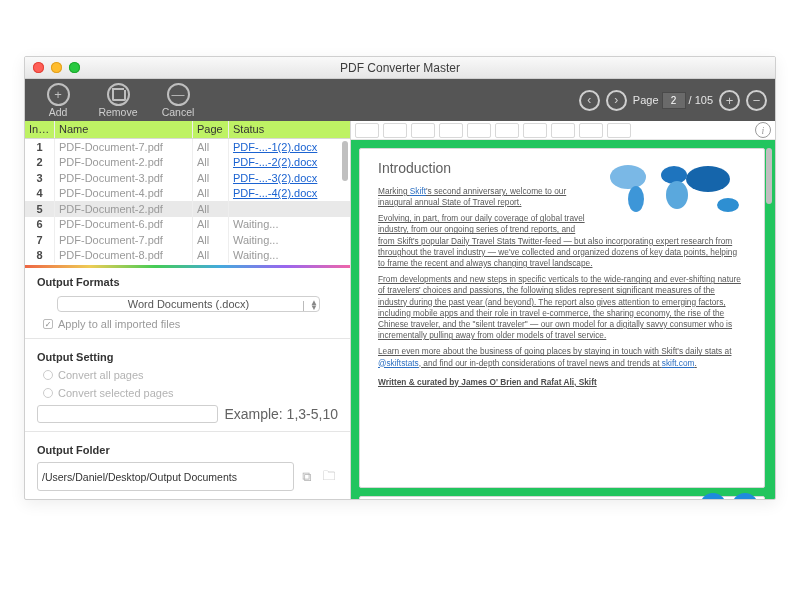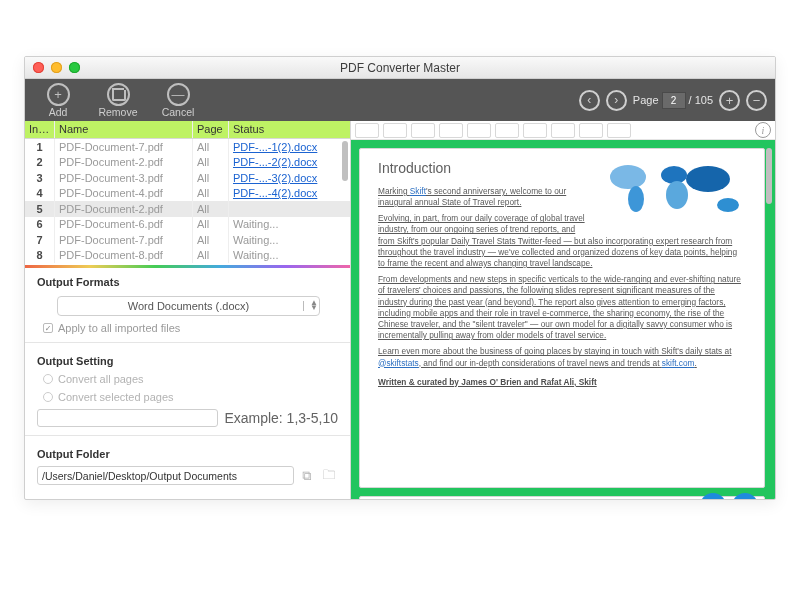--- a/index.html
+++ b/index.html
@@ -88,21 +88,21 @@
   .chev-ud{position:absolute;right:1px;top:3px;font-size:8px;color:#888;line-height:5px;}
   .check-row{display:flex;align-items:center;gap:5px;font-size:11px;color:#9a9a9a;margin-left:6px;}
   .check-row .box{display:inline-block;width:10px;height:10px;border:1px solid #bbb;border-radius:2px;font-size:8px;line-height:9px;text-align:center;color:#888;}
   .radio-row{display:flex;align-items:center;gap:5px;font-size:11px;color:#b3b3b3;margin-left:6px;}
   .radio-row .dot{width:10px;height:10px;border:1px solid #ccc;border-radius:50%;display:inline-block;}
   .hr{height:1px;background:#e5e5e5;margin:2px -12px;}
   .page-range { display:flex; align-items:center; gap:6px;}
   .page-range input{flex:1;height:18px;border:1px solid #cfcfcf;border-radius:3px;font-size:10.5px;padding:0 4px;}
   .page-range .ex{font-size:14px;color:#636363;}
   .folder-row{display:flex;gap:4px;align-items:center;}
-  .folder-row input{flex:1;height:19px;border:1px solid #cfcfcf;border-radius:3px;padding:0 4px;font-size:10.5px;color:#333;}
+  .folder-row input{flex:1;height:29px;border:1px solid #cfcfcf;border-radius:3px;padding:0 4px;font-size:10.5px;color:#333;}
   .folder-row .ibtn{width:18px;height:18px;color:#b3b3b3;display:flex;align-items:center;justify-content:center;font-size:13px;}
 
   
   .pv-toolbar{height:19px;border-bottom:1px solid #e4e4e4;display:flex;align-items:center;padding:0 4px;gap:4px;}
   .pv-icon{width:24px;height:15px;border:1px solid #d8d8d8;border-radius:2px;}
   .pv-spacer{flex:1;}
   .info-i{width:16px;height:16px;border:1.4px solid #9a9a9a;border-radius:50%;font-size:10px;color:#9a9a9a;display:flex;align-items:center;justify-content:center;font-style:italic;font-family:serif;}
 
   .pv-area{flex:1;background:#22c55e;padding:8px 10px 8px 8px;overflow:hidden;position:relative;}
   .page-card{background:#fff;border:1px solid #d6d6d6;border-radius:2px;min-height:340px;padding:10px 18px 14px 18px;font-size:8.3px;color:#5a5a5a;line-height:1.35;position:relative;}

